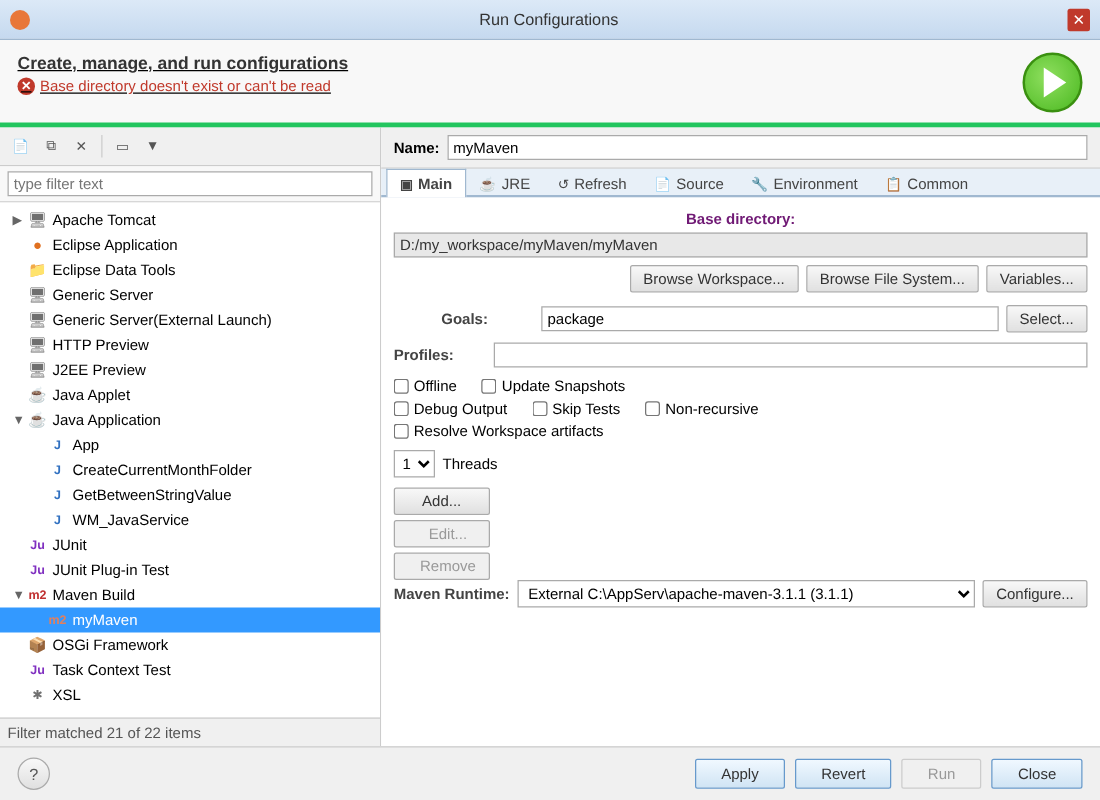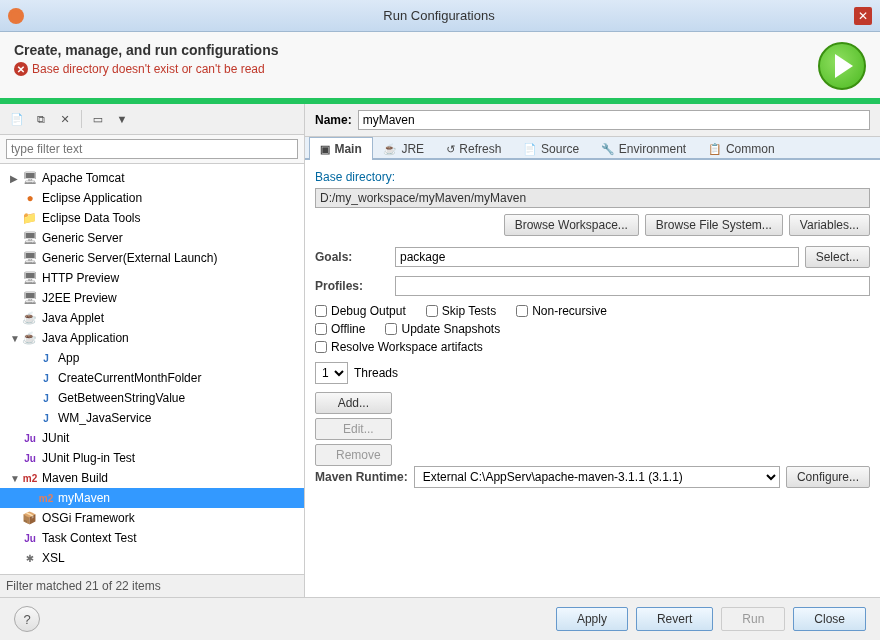--- a/index.html
+++ b/index.html
@@ -25,24 +25,25 @@
 
     .main-container {
       display: flex;
       flex-direction: column;
       height: calc(640px - 32px);
     }
 
     .header-area {
       background: #f8f8f8;
       padding: 10px 14px 8px 14px;
-      border-bottom: 6px solid #22c55e;
+      border-bottom: 4px solid #22c55e;
       display: flex;
       align-items: flex-start;
       justify-content: space-between;
+      text-decoration: underline;
     }
     .header-text-area { flex: 1; }
     .header-title { font-size: 14px; font-weight: bold; color: #333; }
     .header-error { display: flex; align-items: center; gap: 4px; margin-top: 4px; color: #c0392b; font-size: 12px; }
     .error-icon { width: 14px; height: 14px; background: #c0392b; border-radius: 50%; color: white; font-size: 10px; display: flex; align-items: center; justify-content: center; font-weight: bold; }
     .run-btn {
       width: 48px; height: 48px; background: radial-gradient(circle at 40% 40%, #8fdf5f, #4ab820);
       border-radius: 50%; display: flex; align-items: center; justify-content: center;
       cursor: pointer; border: 2px solid #3a9010;
     }
@@ -137,34 +138,34 @@
     }
     .tab.active {
       background: white; border-color: #a0b8d0; border-bottom-color: white;
       font-weight: bold;
     }
     .tab-icon { font-size: 11px; }
 
     .tab-content {
       flex: 1; overflow-y: auto; padding: 10px; background: white;
     }
-    .form-label { width: 80px; font-weight: normal; color: #0369a1; }
+    .form-label { width: 80px; font-weight: bold; color: #701a75; text-align: center; }
     .form-input {
       flex: 1; padding: 2px 4px; border: 1px solid #aaa; background: #e8e8e8;
       font-size: 12px; color: #333;
     }
 
     .browse-buttons { display: flex; gap: 6px; margin-bottom: 10px; justify-content: flex-end; }
     .btn {
       padding: 3px 10px; border: 1px solid #aaa; background: linear-gradient(to bottom, #f8f8f8, #e0e0e0);
       cursor: pointer; font-size: 12px; color: #333; border-radius: 2px; text-align: center;
     }
     .btn:disabled { color: #999; background: #f0f0f0; cursor: default; padding-left: 20px; }
 
-    .goals-row { display: flex; align-items: center; margin-bottom: 8px; }
+    .goals-row { display: flex; align-items: center; margin-bottom: 8px; margin-left: 38px; }
     .goals-label { width: 80px; font-weight: bold; color: #444; }
     .goals-input { flex: 1; padding: 2px 4px; border: 1px solid #aaa; background: white; font-size: 12px; }
 
     .profiles-row { display: flex; align-items: center; margin-bottom: 8px; }
     .profiles-label { width: 80px; font-weight: bold; color: #444; }
     .profiles-input { flex: 1; padding: 2px 4px; border: 1px solid #aaa; background: white; font-size: 12px; height: 20px; }
 
     .checkboxes-section { margin-bottom: 8px; }
     .checkbox-row { display: flex; gap: 20px; margin-bottom: 4px; }
     .checkbox-item { display: flex; align-items: center; gap: 4px; }
@@ -429,47 +430,47 @@
           <input class="goals-input" type="text" value="package" style="">
           <button class="btn" style="margin-left:6px;">Select...</button>
         </div>
 
         <div class="profiles-row">
           <span class="profiles-label">Profiles:</span>
           <input class="profiles-input" type="text" style="">
         </div>
 
         <div class="checkboxes-section">
+          <div class="checkbox-row">
+            <label class="checkbox-item">
+              <input type="checkbox" style="">
+              <span>Offline</span>
+            </label>
+            <label class="checkbox-item">
+              <input type="checkbox" style="">
+              <span>Update Snapshots</span>
+            </label>
+          </div>
           <div class="checkbox-row">
             <label class="checkbox-item">
               <input type="checkbox" style="">
               <span>Debug Output</span>
             </label>
             <label class="checkbox-item">
               <input type="checkbox" style="">
               <span>Skip Tests</span>
             </label>
             <label class="checkbox-item">
               <input type="checkbox" style="">
               <span>Non-recursive</span>
             </label>
           </div>
           <div class="checkbox-row">
             <label class="checkbox-item">
               <input type="checkbox" style="">
-              <span>Offline</span>
-            </label>
-            <label class="checkbox-item">
-              <input type="checkbox" style="">
-              <span>Update Snapshots</span>
-            </label>
-          </div>
-          <div class="checkbox-row">
-            <label class="checkbox-item">
-              <input type="checkbox" style="">
               <span>Resolve Workspace artifacts</span>
             </label>
           </div>
         </div>
 
         <div class="threads-row">
           <select class="threads-select">
             <option>1</option>
             <option>2</option>
             <option>4</option>

